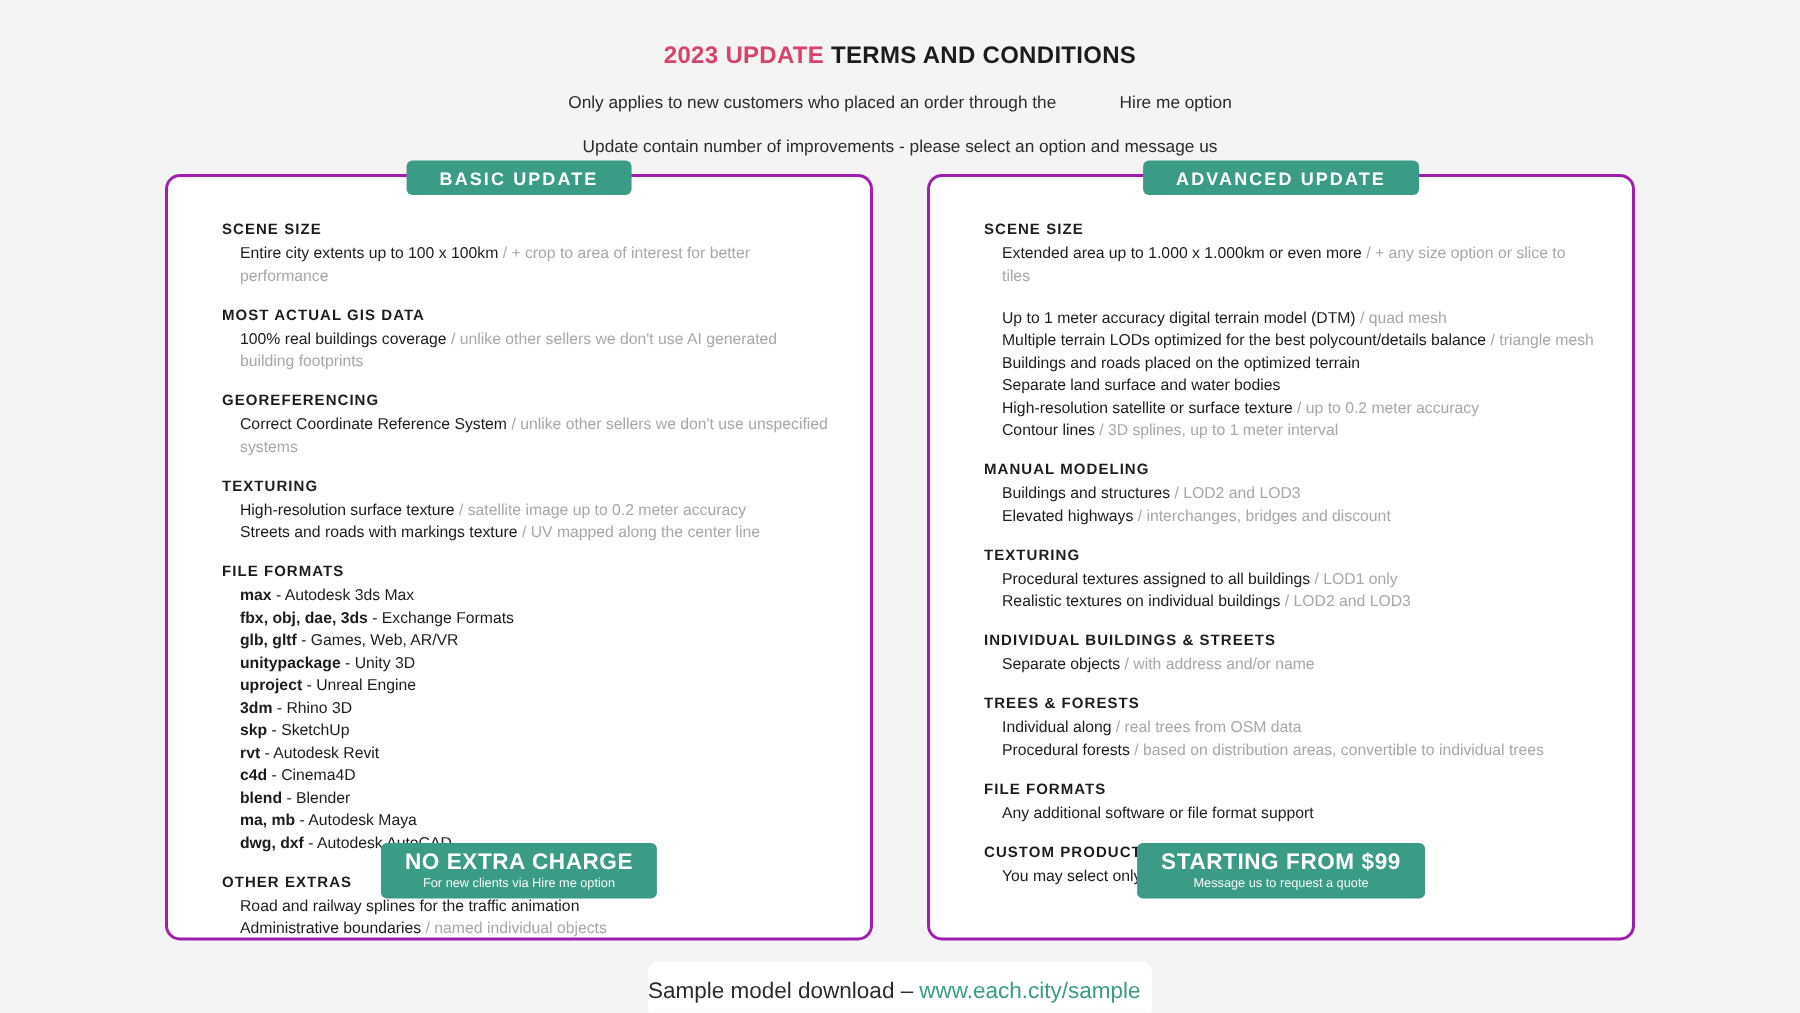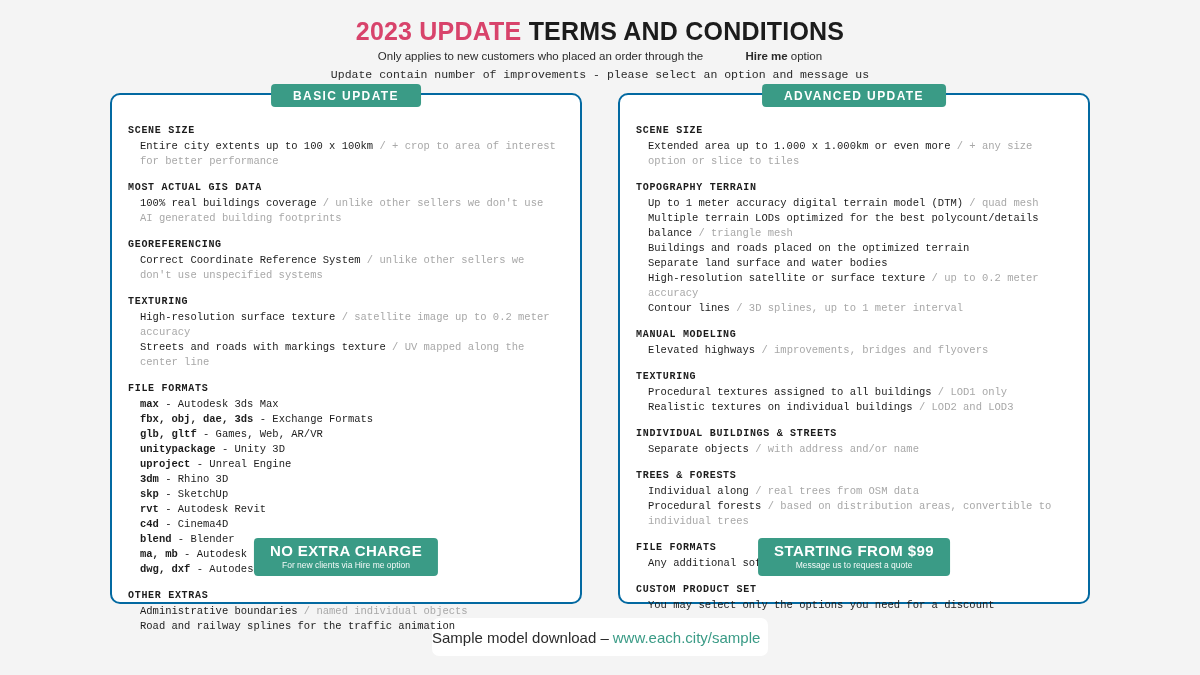--- a/index.html
+++ b/index.html
@@ -14,79 +14,77 @@
     color: #2b2b2b;
     overflow: hidden;
   }
 
   
   .header {
     text-align: center;
     padding-top: 12px;
   }
   .header h1 {
-    margin: 4px;
-    font-size: 25px;
+    margin: 16px;
+    font-size: 16px;
     font-weight: bold;
     letter-spacing: 0.2px;
     line-height: 1.2;
   }
   .header h1 .year {
     color: #d8436b;
   }
   .header h1 .rest {
     color: #1c1c1c;
   }
   .sub1, .sub2 {
     font-size: 11.5px;
     color: #2b2b2b;
     margin-top: 4px;
   }
   .sub2 {
-    margin-top: 6px;
-    font-family: Liberation Mono, monospace;
+    margin-top: 17px;
   }
   .sub1 b {
-    font-weight: bold;
+    font-weight: normal;
     margin-left: 39px;
   }
 
   
   .columns {
     display: flex;
     justify-content: center;
     gap: 36px;
     margin-top: 12px;
   }
   .card {
     position: relative;
     width: 472px;
     height: 511px;
-    border: 2px solid #0369a1;
+    border: 2px solid #a21caf;
     border-radius: 10px;
     background: #ffffff;
     box-sizing: border-box;
   }
   .card-title {
     position: absolute;
     top: -11px;
     left: 50%;
     transform: translateX(-50%);
     background: #3a9b86;
     color: #ffffff;
     font-size: 12px;
     font-weight: bold;
     letter-spacing: 1.4px;
     padding: 5px 22px 4px 22px;
     border-radius: 4px;
     white-space: nowrap;
   }
   .card-body {
-    padding: 30px 24px 0 16px;
-    font-family: Liberation Mono, monospace;
+    padding: 30px 24px 0 36px;
   }
 
   .section {
     margin-bottom: 13px;
   }
   .section-title {
     font-size: 10px;
     font-weight: bold;
     letter-spacing: 0.7px;
     text-transform: uppercase;
@@ -196,49 +194,49 @@
           <div class="line"><span class="b">3dm</span><span> - Rhino 3D</span></div>
           <div class="line"><span class="b">skp</span><span> - SketchUp</span></div>
           <div class="line"><span class="b">rvt</span><span> - Autodesk Revit</span></div>
           <div class="line"><span class="b">c4d</span><span> - Cinema4D</span></div>
           <div class="line"><span class="b">blend</span><span> - Blender</span></div>
           <div class="line"><span class="b">ma, mb</span><span> - Autodesk Maya</span></div>
           <div class="line"><span class="b">dwg, dxf</span><span> - Autodesk AutoCAD</span></div>
         </div>
         <div class="section">
           <div class="section-title">OTHER EXTRAS</div>
+          <div class="line"><span>Road and railway splines for the traffic animation</span></div>
           <div class="line"><span>Administrative boundaries</span><span class="muted"> / named individual objects</span></div>
-          <div class="line"><span>Road and railway splines for the traffic animation</span></div>
         </div>
       </div>
     <div class="badge">
       <div class="badge-main">NO EXTRA CHARGE</div>
       <div class="badge-sub">For new clients via Hire me option</div>
     </div>
   </div>
 
   <div class="card">
     <div class="card-title">ADVANCED UPDATE</div>
     <div class="card-body" id="advanced-body">
         <div class="section">
           <div class="section-title">SCENE SIZE</div>
           <div class="line"><span>Extended area up to 1.000 x 1.000km or even more</span><span class="muted"> / + any size option or slice to tiles</span></div>
         </div>
         <div class="section">
-          <div class="section-title">TOPOGRAPHY TERRAIN</div>
           <div class="line"><span>Up to 1 meter accuracy digital terrain model (DTM)</span><span class="muted"> / quad mesh</span></div>
           <div class="line"><span>Multiple terrain LODs optimized for the best polycount/details balance</span><span class="muted"> / triangle mesh</span></div>
           <div class="line"><span>Buildings and roads placed on the optimized terrain</span></div>
           <div class="line"><span>Separate land surface and water bodies</span></div>
           <div class="line"><span>High-resolution satellite or surface texture</span><span class="muted"> / up to 0.2 meter accuracy</span></div>
           <div class="line"><span>Contour lines</span><span class="muted"> / 3D splines, up to 1 meter interval</span></div>
         </div>
         <div class="section">
           <div class="section-title">MANUAL MODELING</div>
-          <div class="line"><span>Elevated highways</span><span class="muted"> / improvements, bridges and flyovers</span></div>
+          <div class="line"><span>Buildings and structures</span><span class="muted"> / LOD2 and LOD3</span></div>
+          <div class="line"><span>Elevated highways</span><span class="muted"> / interchanges, bridges and discount</span></div>
         </div>
         <div class="section">
           <div class="section-title">TEXTURING</div>
           <div class="line"><span>Procedural textures assigned to all buildings</span><span class="muted"> / LOD1 only</span></div>
           <div class="line"><span>Realistic textures on individual buildings</span><span class="muted"> / LOD2 and LOD3</span></div>
         </div>
         <div class="section">
           <div class="section-title">INDIVIDUAL BUILDINGS &amp; STREETS</div>
           <div class="line"><span>Separate objects</span><span class="muted"> / with address and/or name</span></div>
         </div>

